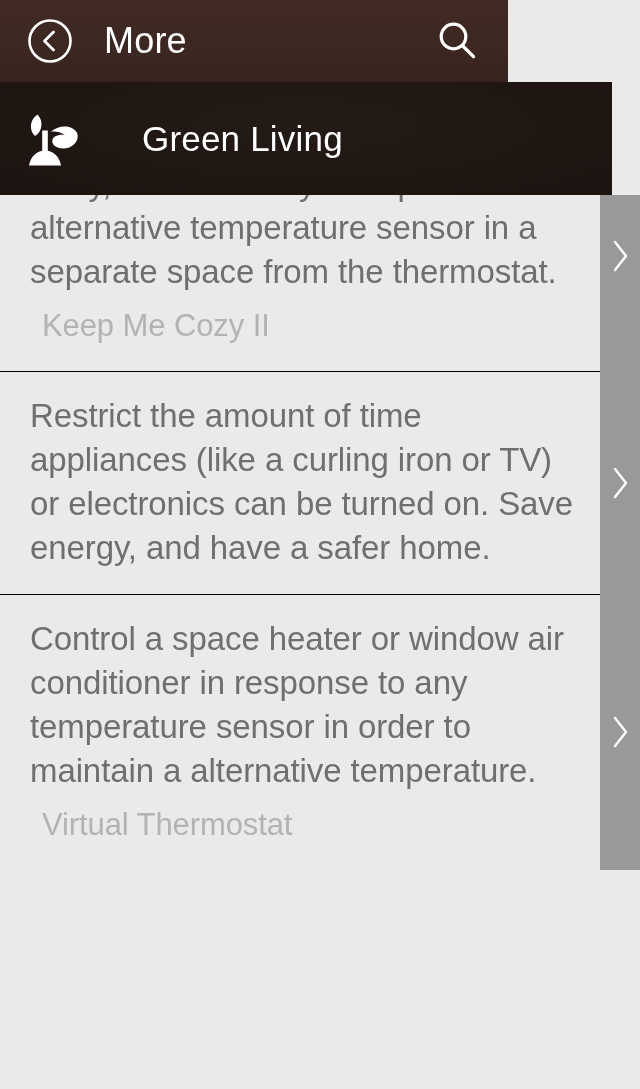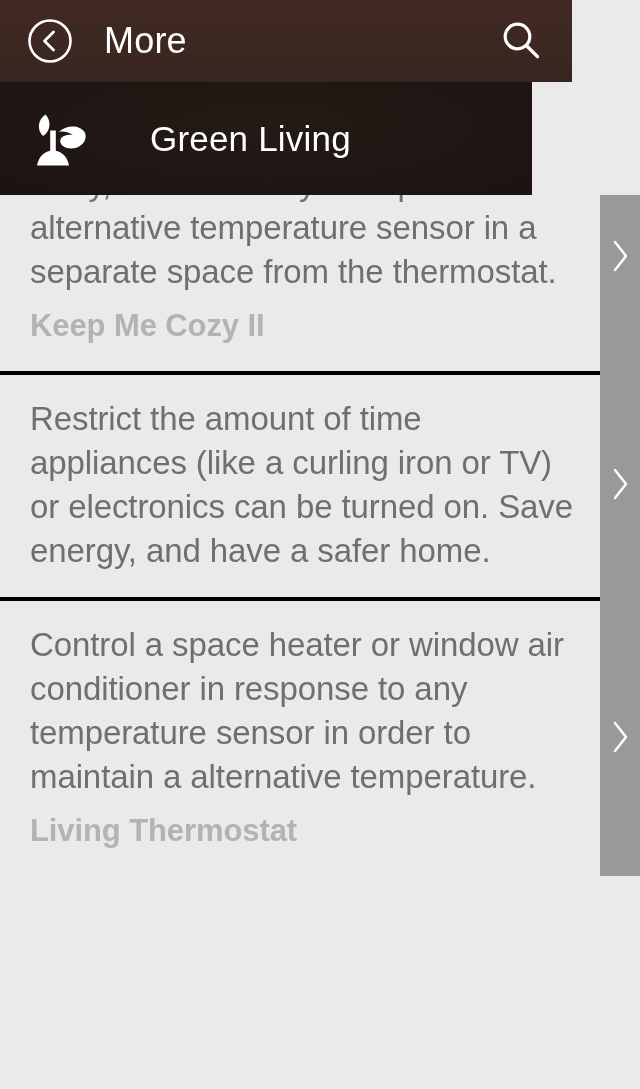--- a/index.html
+++ b/index.html
@@ -17,21 +17,21 @@
     width: 640px;
     height: 1089px;
     overflow: hidden;
     background: #eaeaea;
   }
 
   
   .navbar {
     position: absolute;
     top: 0; left: 0;
-    width: 572px;
+    width: 508px;
     height: 82px;
     background: linear-gradient(180deg, #412a23 0%, #3c2721 60%, #38241e 100%);
     display: flex;
     align-items: center;
     box-sizing: border-box;
     padding: 0 22px 0 26px;
   }
   .back-btn {
     width: 48px;
     height: 48px;
@@ -54,29 +54,29 @@
     flex: 0 0 46px;
     cursor: pointer;
     display: block;
     margin-right: 6px;
   }
 
   
   .subheader {
     position: absolute;
     top: 82px; left: 0;
-    width: 532px;
+    width: 612px;
     height: 113px;
     background:
       radial-gradient(120% 150% at 50% 38%, #241a16 0%, #1d1411 55%, #221814 100%),
       #1e1512;
     display: flex;
     align-items: center;
     box-sizing: border-box;
-    padding-left: 32px;
+    padding-left: 24px;
   }
   .cat-icon {
     width: 62px;
     height: 58px;
     flex: 0 0 62px;
     display: block;
   }
   .cat-title {
     color: #ffffff;
     font-size: 35px;
@@ -103,43 +103,43 @@
     width: 640px;
   }
 
   .row {
     position: relative;
     display: flex;
     width: 640px;
     background: #eaeaea;
     box-sizing: border-box;
   }
-  .row + .row .row-body { border-top: 4px solid #000000; }
+  .row + .row .row-body { border-top: 1px solid #000000; }
 
   .row-body {
     flex: 1 1 auto;
     box-sizing: border-box;
     padding: 22px 26px 24px 30px;
     background: #eaeaea;
     min-width: 0;
   }
   .row-desc {
     color: #6f6f6f;
     font-size: 33px;
     line-height: 44px;
     font-weight: 400;
     margin: 0;
     letter-spacing: -0.1px;
   }
   .row-name {
     color: #b3b3b3;
     font-size: 31px;
     line-height: 42px;
-    font-weight: 700;
-    margin: 11px 0 0 0;
+    font-weight: 400;
+    margin: 11px 0 0 12px;
     letter-spacing: -0.1px;
   }
 
   .row-accessory {
     flex: 0 0 40px;
     width: 40px;
     background: #999999;
     display: flex;
     align-items: center;
     justify-content: center;
@@ -209,21 +209,21 @@
         <div class="row-accessory">
           <svg class="chev" viewBox="0 0 20 34">
             <polyline points="5,3 16,17 5,31" fill="none" stroke="#ffffff" stroke-width="2.4" stroke-linecap="round" stroke-linejoin="round"></polyline>
           </svg>
         </div>
       </div>
 
       <div class="row">
         <div class="row-body">
           <p class="row-desc">Control a space heater or window air conditioner in response to any temperature sensor in order to maintain a alternative temperature.</p>
-          <p class="row-name">Living Thermostat</p>
+          <p class="row-name">Virtual Thermostat</p>
         </div>
         <div class="row-accessory">
           <svg class="chev" viewBox="0 0 20 34">
             <polyline points="5,3 16,17 5,31" fill="none" stroke="#ffffff" stroke-width="2.4" stroke-linecap="round" stroke-linejoin="round"></polyline>
           </svg>
         </div>
       </div>
 
     </div>
   </div>

